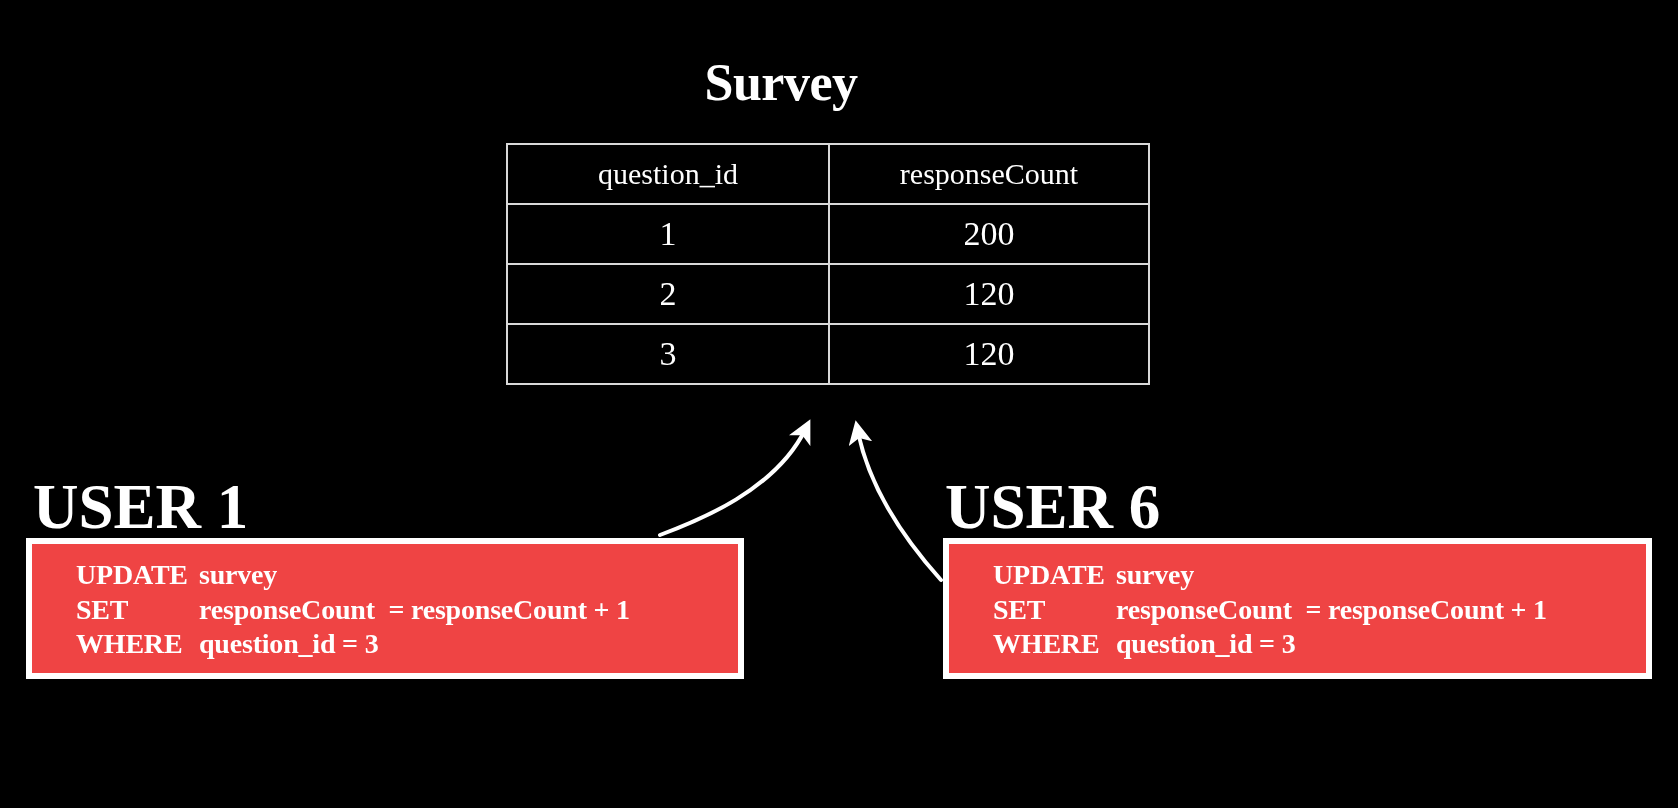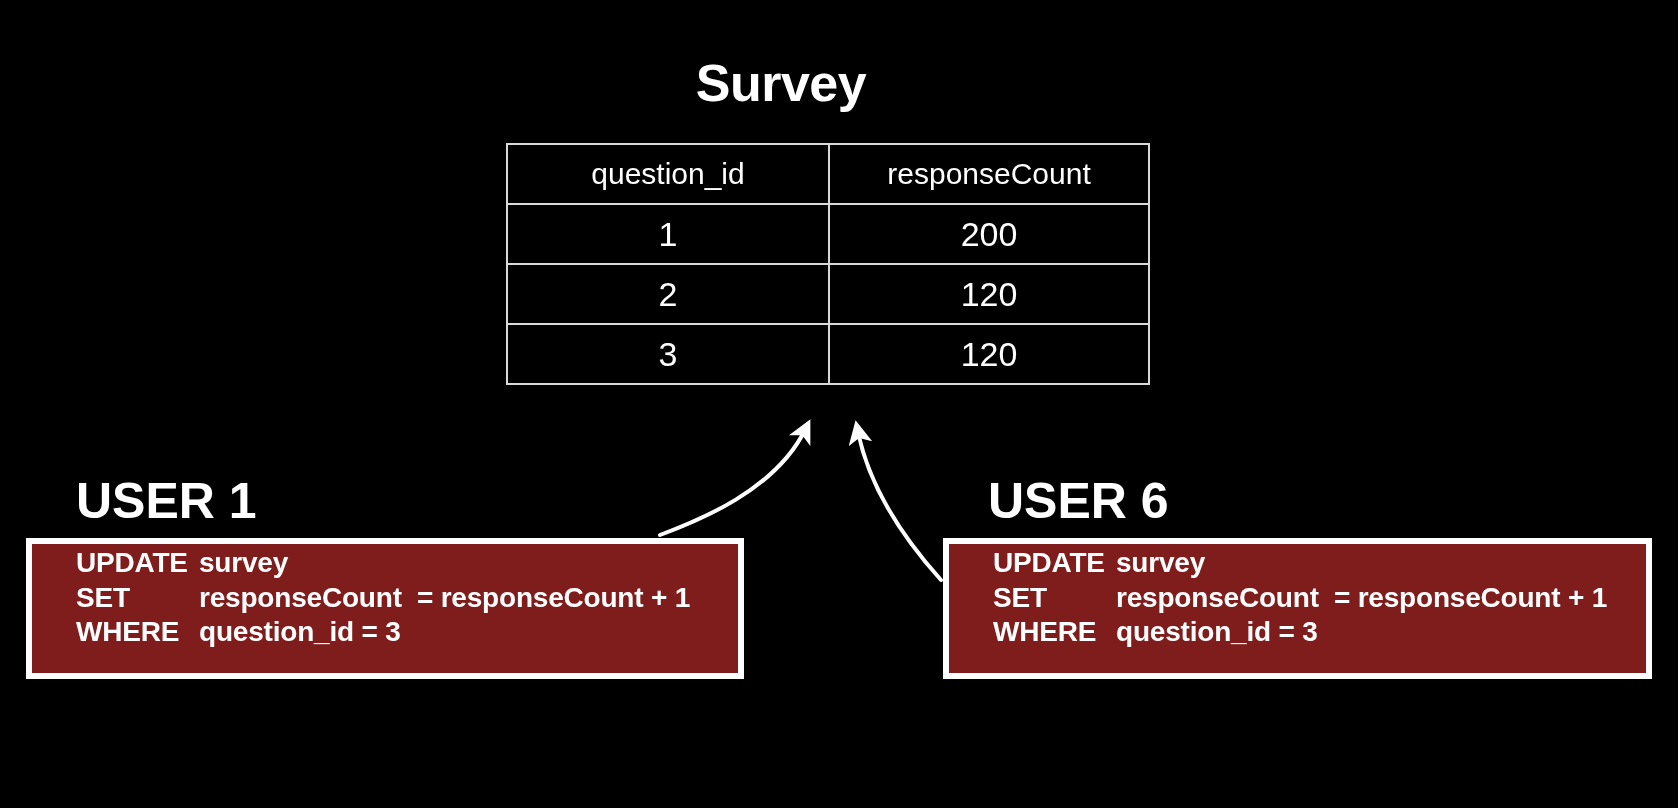--- a/index.html
+++ b/index.html
@@ -12,20 +12,21 @@
     font-family: "Liberation Sans", sans-serif;
     color: #ffffff;
     -webkit-font-smoothing: antialiased;
   }
   #canvas {
     position: relative;
     width: 1678px;
     height: 808px;
     background: #000000;
     overflow: hidden;
+    font-family: Liberation Serif, serif;
   }
 
   
   #survey-title {
     position: absolute;
     left: 0;
     top: 57px;
     width: 1678px;
     text-align: center;
     font-size: 52px;
@@ -73,37 +74,36 @@
     left: 0;
     top: 0;
     width: 1678px;
     height: 808px;
     pointer-events: none;
   }
 
   
   .user-heading {
     position: absolute;
-    font-size: 50px;
+    font-size: 63px;
     font-weight: bold;
     letter-spacing: 0px;
     line-height: 1;
     color: #ffffff;
     white-space: nowrap;
-    margin-left: 43px;
   }
   #user1-heading { left: 33px;  top: 476px; }
   #user2-heading { left: 945px; top: 476px; }
 
   .sql-box {
     position: absolute;
     box-sizing: border-box;
     border: 6px solid #ffffff;
-    background: #7f1d1d;
-    padding: 2px 0 16px 44px;
+    background: #ef4444;
+    padding: 14px 0 16px 44px;
   }
   #user1-box { left: 26px;  top: 538px; width: 718px; height: 141px; }
   #user2-box { left: 943px; top: 538px; width: 709px; height: 141px; }
 
   .sql-line {
     font-size: 28px;
     font-weight: bold;
     line-height: 1.24;
     color: #ffffff;
     white-space: pre;

